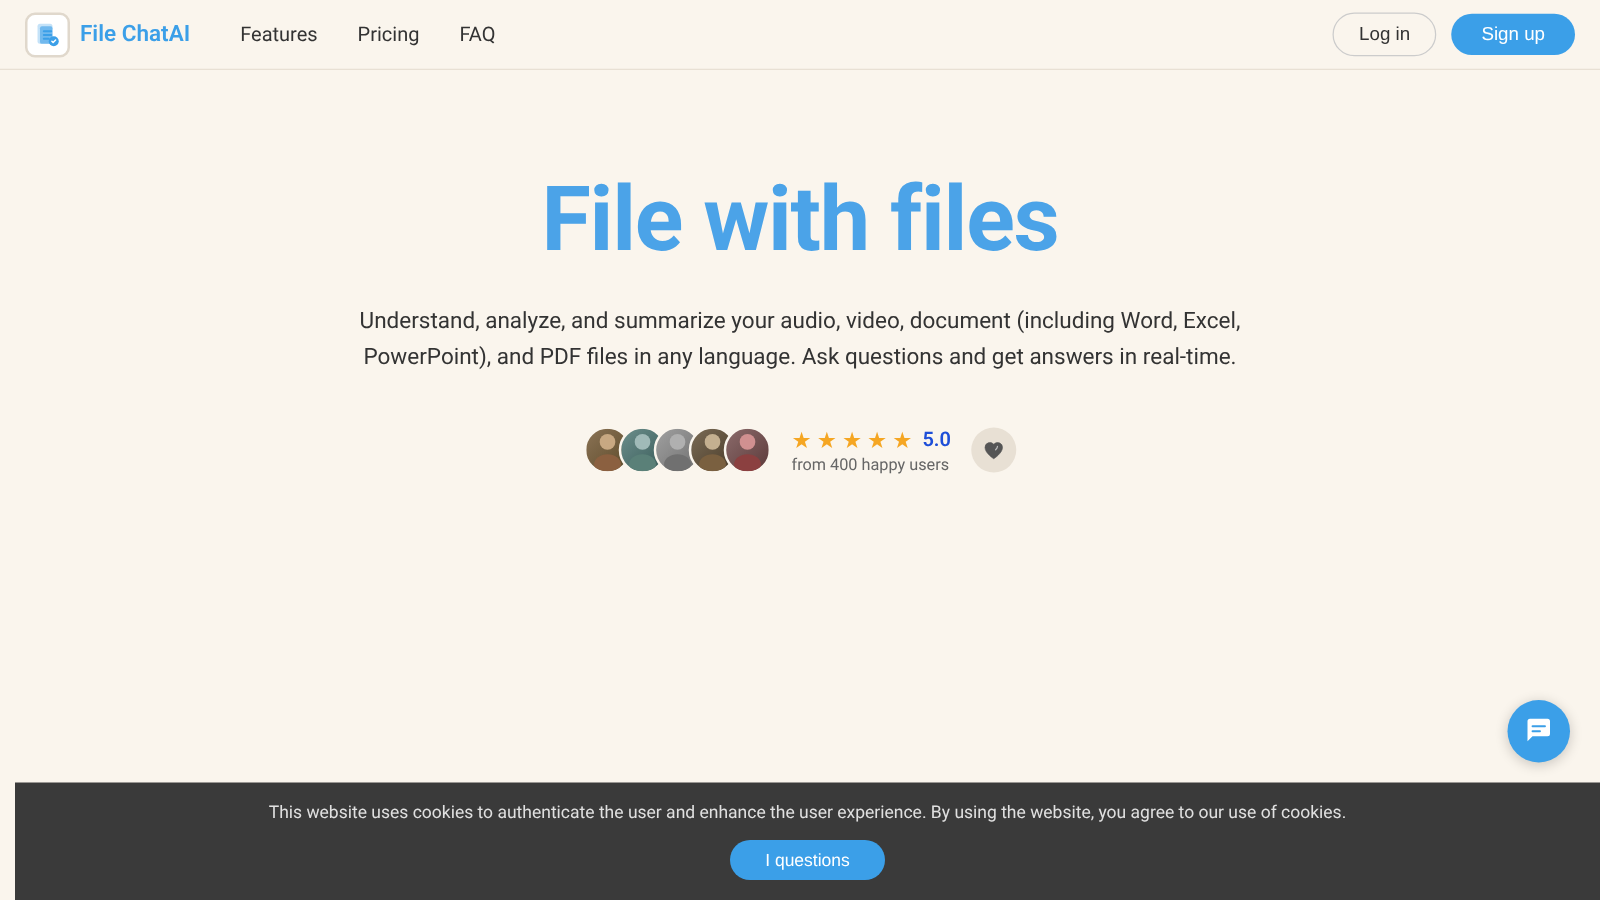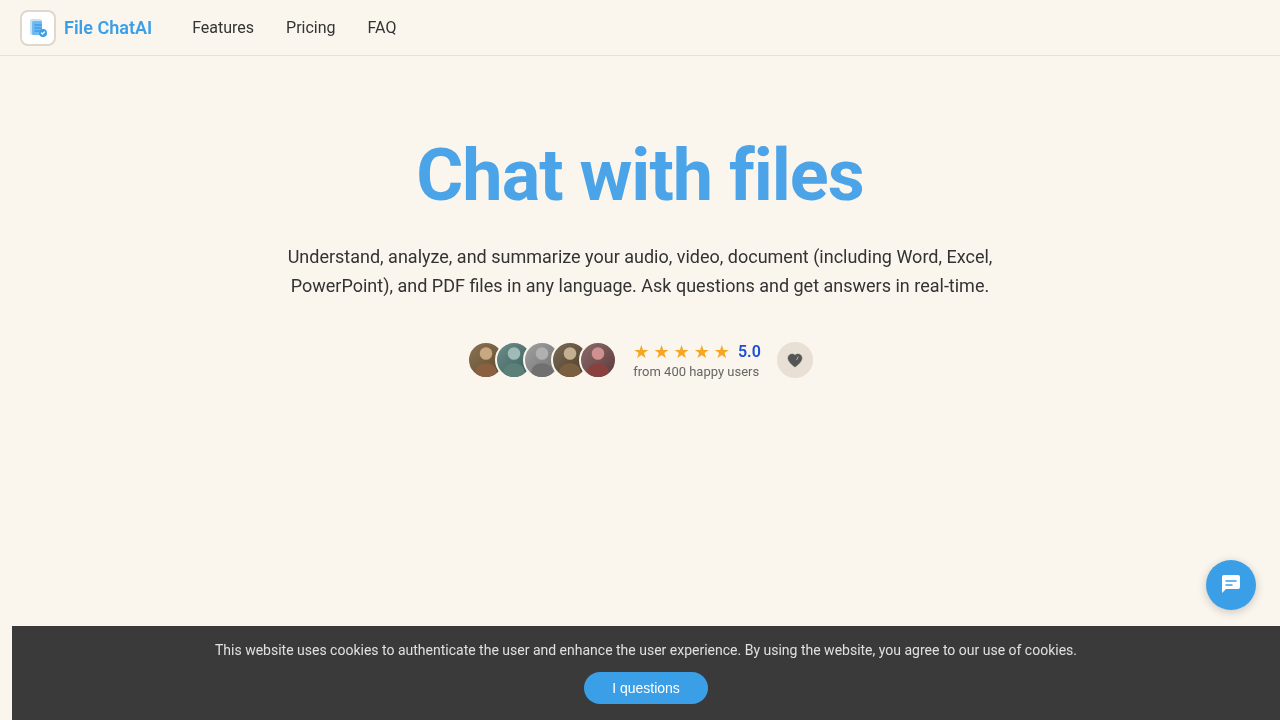--- a/index.html
+++ b/index.html
@@ -274,24 +274,28 @@
       <span>File Chat</span><span style="color:#3b9fe8">AI</span>
     </span>
   </a>
 
   <div class="nav-links">
     <a class="nav-link">Features</a>
     <a class="nav-link">Pricing</a>
     <a class="nav-link">FAQ</a>
   </div>
 
+  <div class="nav-actions">
+    <button class="btn-login">Log in</button>
+    <button class="btn-signup">Sign up</button>
+  </div>
 </nav>
 
 <section class="hero">
-  <h1 class="hero-title">Chat with files</h1>
+  <h1 class="hero-title">File with files</h1>
   <p class="hero-subtitle">Understand, analyze, and summarize your audio, video, document (including Word, Excel, PowerPoint), and PDF files in any language. Ask questions and get answers in real-time.</p>
 
   <div class="hero-social-proof">
     <div class="avatar-group">
       <div class="avatar avatar-1">
         <div class="avatar-face">
           <svg width="38" height="38" viewBox="0 0 38 38">
               <circle cx="19" cy="14" r="7" fill="#c8a882"></circle>
               <ellipse cx="19" cy="34" rx="12" ry="9" fill="#8B6040"></ellipse>
             </svg>

